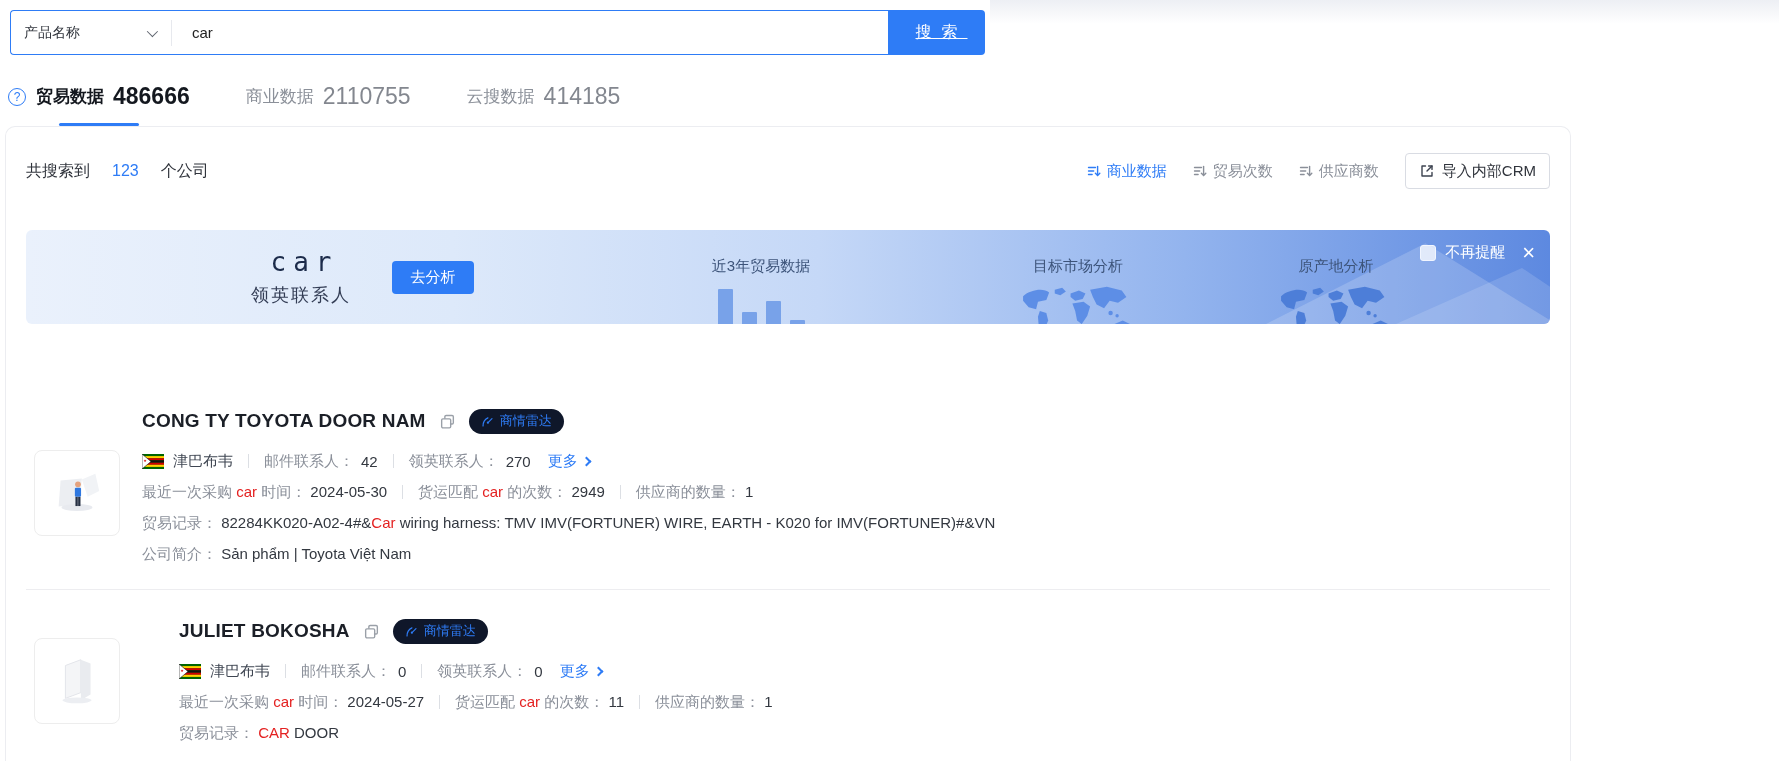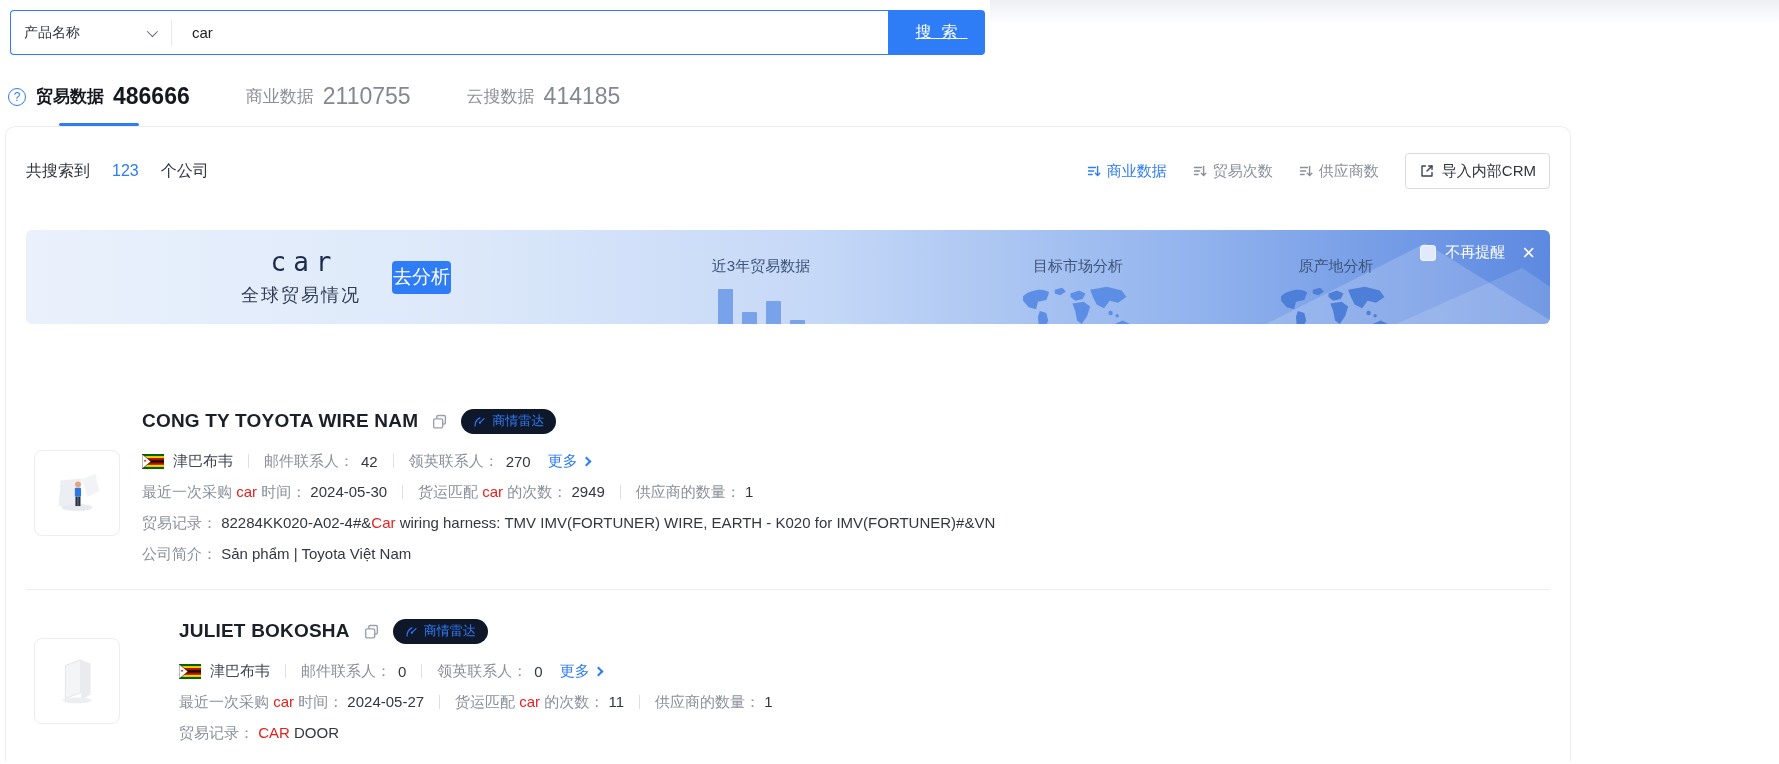--- a/index.html
+++ b/index.html
@@ -53,22 +53,22 @@
   .banner-deco1 { position:absolute; left:1240px; bottom:0; width:290px; height:94px;
     background:rgba(255,255,255,0.18); clip-path:polygon(0 100%,55% 14%,100% 100%); }
   .banner-deco2 { position:absolute; left:1370px; bottom:0; width:210px; height:70px;
     background:rgba(255,255,255,0.14); clip-path:polygon(0 100%,60% 20%,100% 100%); }
   .banner-left { position:absolute; left:210px; top:50%; transform:translateY(-50%);
     display:flex; align-items:center; gap:26px; }
   .kw-block { text-align:center; min-width:130px; }
   .banner-keyword { font-family:"DejaVu Sans Mono","Liberation Mono",monospace; font-size:26px;
     letter-spacing:7px; text-indent:7px; color:#1c2b4a; }
   .banner-subtitle { margin-top:6px; font-size:18px; color:#333d55; letter-spacing:2px; }
-  .analyze-btn { width:59px; height:33px; background:#2e7cf6; border:none; border-radius:4px;
-    color:#fff; font-size:19px; cursor:pointer; font-family:inherit; }
+  .analyze-btn { width:82px; height:33px; background:#2e7cf6; border:none; border-radius:4px;
+    color:#fff; font-size:15px; cursor:pointer; font-family:inherit; }
   .feature { position:absolute; top:27px; text-align:center; }
   .feature-label { font-size:15px; color:#3c5379; }
   .feature-graphic { margin-top:9px; height:54px; display:flex; justify-content:center; align-items:flex-end; }
   .bars { display:flex; align-items:flex-end; gap:9px; height:54px; }
   .bar { width:15px; background:#78a2e9; border-radius:1px; }
   .dismiss { position:absolute; top:13px; right:15px; display:flex; align-items:center; gap:9px; }
   .dismiss-checkbox { width:16px; height:16px; background:rgba(255,255,255,0.75);
     border:1px solid #f2f6ff; border-radius:3px; cursor:pointer; }
   .dismiss-label { font-size:15px; color:#fff; }
   .banner-close { font-size:22px; line-height:16px; color:#fff; margin-left:8px; cursor:pointer; font-weight:400; }
@@ -186,21 +186,21 @@
       </div>
     </div>
 
     <div class="banner">
       <div class="banner-deco1"></div>
       <div class="banner-deco2"></div>
 
       <div class="banner-left">
         <div class="kw-block">
           <div class="banner-keyword">car</div>
-          <div class="banner-subtitle">全球贸易情况</div>
+          <div class="banner-subtitle">领英联系人</div>
         </div>
         <button class="analyze-btn">去分析</button>
       </div>
 
       <div class="feature" style="left:620px; width:230px;">
         <div class="feature-label">近3年贸易数据</div>
         <div class="feature-graphic">
           <div class="bars">
               <div class="bar" style="height: 50px;"></div>
               <div class="bar" style="height: 27px;"></div>
@@ -258,21 +258,21 @@
           <path d="M35 16 l14 -6 l4 18 l-12 6 z" fill="#f1f3f6"></path>
           <ellipse cx="30" cy="45" rx="16" ry="3.5" fill="#e8eaef"></ellipse>
           <circle cx="31" cy="21" r="3" fill="#e5a37f"></circle>
           <rect x="27.8" y="24.5" width="6.4" height="9.5" rx="1.2" fill="#2f78e0"></rect>
           <rect x="28.4" y="34" width="2.4" height="9.5" fill="#273043"></rect>
           <rect x="31.2" y="34" width="2.4" height="9.5" fill="#273043"></rect>
         </svg>
       </div>
       <div class="card-body">
         <div class="name-row">
-          <span class="company-name">CONG TY TOYOTA WIRE NAM</span>
+          <span class="company-name">CONG TY TOYOTA DOOR NAM</span>
           <span class="copy-btn">
             <svg width="17" height="17" viewBox="0 0 16 16" fill="none" stroke="#9aa0a8" stroke-width="1.3" stroke-linejoin="round">
               <rect x="2.5" y="5.5" width="8.5" height="8.5" rx="1.2"></rect>
               <path d="M5.5 5.5v-2a1.2 1.2 0 0 1 1.2-1.2h5.6a1.2 1.2 0 0 1 1.2 1.2v5.6a1.2 1.2 0 0 1-1.2 1.2h-2"></path>
             </svg>
           </span>
           <span class="badge">
             <svg width="13" height="13" viewBox="0 0 16 16" fill="none" stroke="#2e7cf6" stroke-width="1.5" stroke-linecap="round">
               <path d="M2.5 13.5A11 11 0 0 1 8.5 3.5"></path>
                 <circle cx="8.5" cy="9.5" r="1.4" fill="#2e7cf6" stroke="none"></circle>

